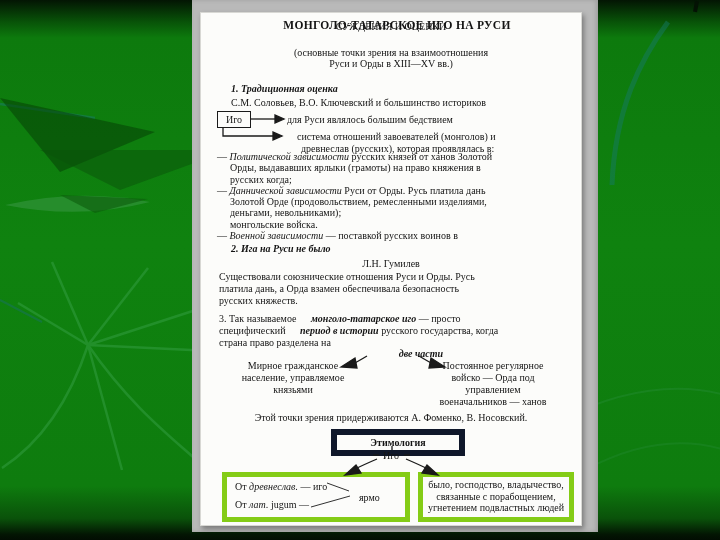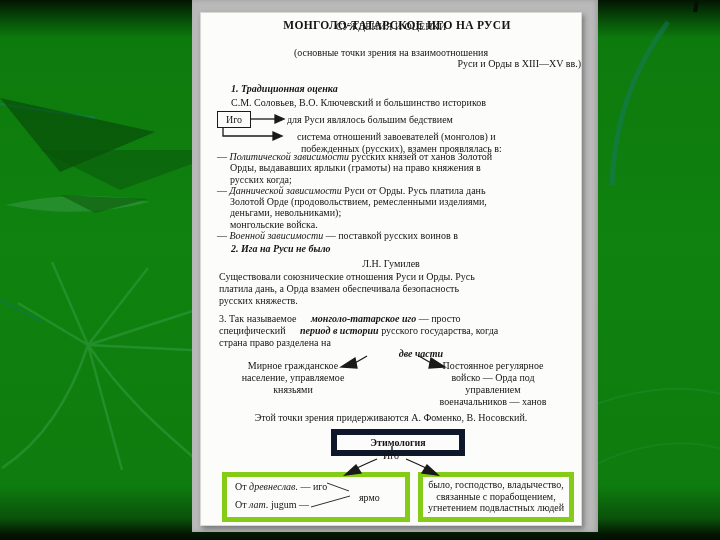--- a/index.html
+++ b/index.html
@@ -57,31 +57,31 @@
   </svg>
 
   <div id="top-tick"></div>
 
   <div id="doc-frame">
     <div id="page">
 
       <div class="abs ctr bd" style="top:6px;font-size:11.5px;letter-spacing:.3px;">МОНГОЛО-ТАТАРСКОЕ ИГО НА РУСИ</div>
       <div class="abs ctr" style="top:8px;font-size:10px;">СУЖДЕНИЯ И ОЦЕНКИ</div>
       <div class="abs ctr" style="top:34px;">(основные точки зрения на взаимоотношения</div>
-      <div class="abs ctr" style="top:45px;text-align:right;">Руси и Орды в XIII—XV вв.)</div>
+      <div class="abs ctr" style="top:45px;">Руси и Орды в XIII—XV вв.)</div>
 
       <div class="abs bd it" style="left:18px;top:70px;">1. Традиционная оценка</div>
       <div class="abs" style="left:30px;top:84px;">С.М. Соловьев, В.О. Ключевский и большинство историков</div>
 
       <div id="sec1-igo-box">
         <span>Иго</span>
       </div>
       <div class="abs" style="left:86px;top:101px;">для Руси являлось большим бедствием</div>
       <div class="abs" style="left:96px;top:118px;">система отношений завоевателей (монголов) и</div>
-      <div class="abs" style="left:100px;top:130px;">побежденных (русских), взамен проявлялась в:</div>
+      <div class="abs" style="left:100px;top:130px;">древнеслав (русских), которая проявлялась в:</div>
 
       <div class="abs" style="left:16px;top:138px;">
         <div class="ln"><span>— </span><span class="it">Политической зависимости</span><span> русских князей от ханов Золотой</span></div>
         <div class="ln hang">Орды, выдававших ярлыки (грамоты) на право княжения в</div>
         <div class="ln hang">русских когда;</div>
         <div class="ln"><span>— </span><span class="it">Даннической зависимости</span><span> Руси от Орды. Русь платила дань</span></div>
         <div class="ln hang">Золотой Орде (продовольствием, ремесленными изделиями,</div>
         <div class="ln hang">деньгами, невольниками);</div>
         <div class="ln hang">монгольские войска.</div>
         <div class="ln"><span>— </span><span class="it">Военной зависимости</span><span> — поставкой русских воинов в</span></div>

